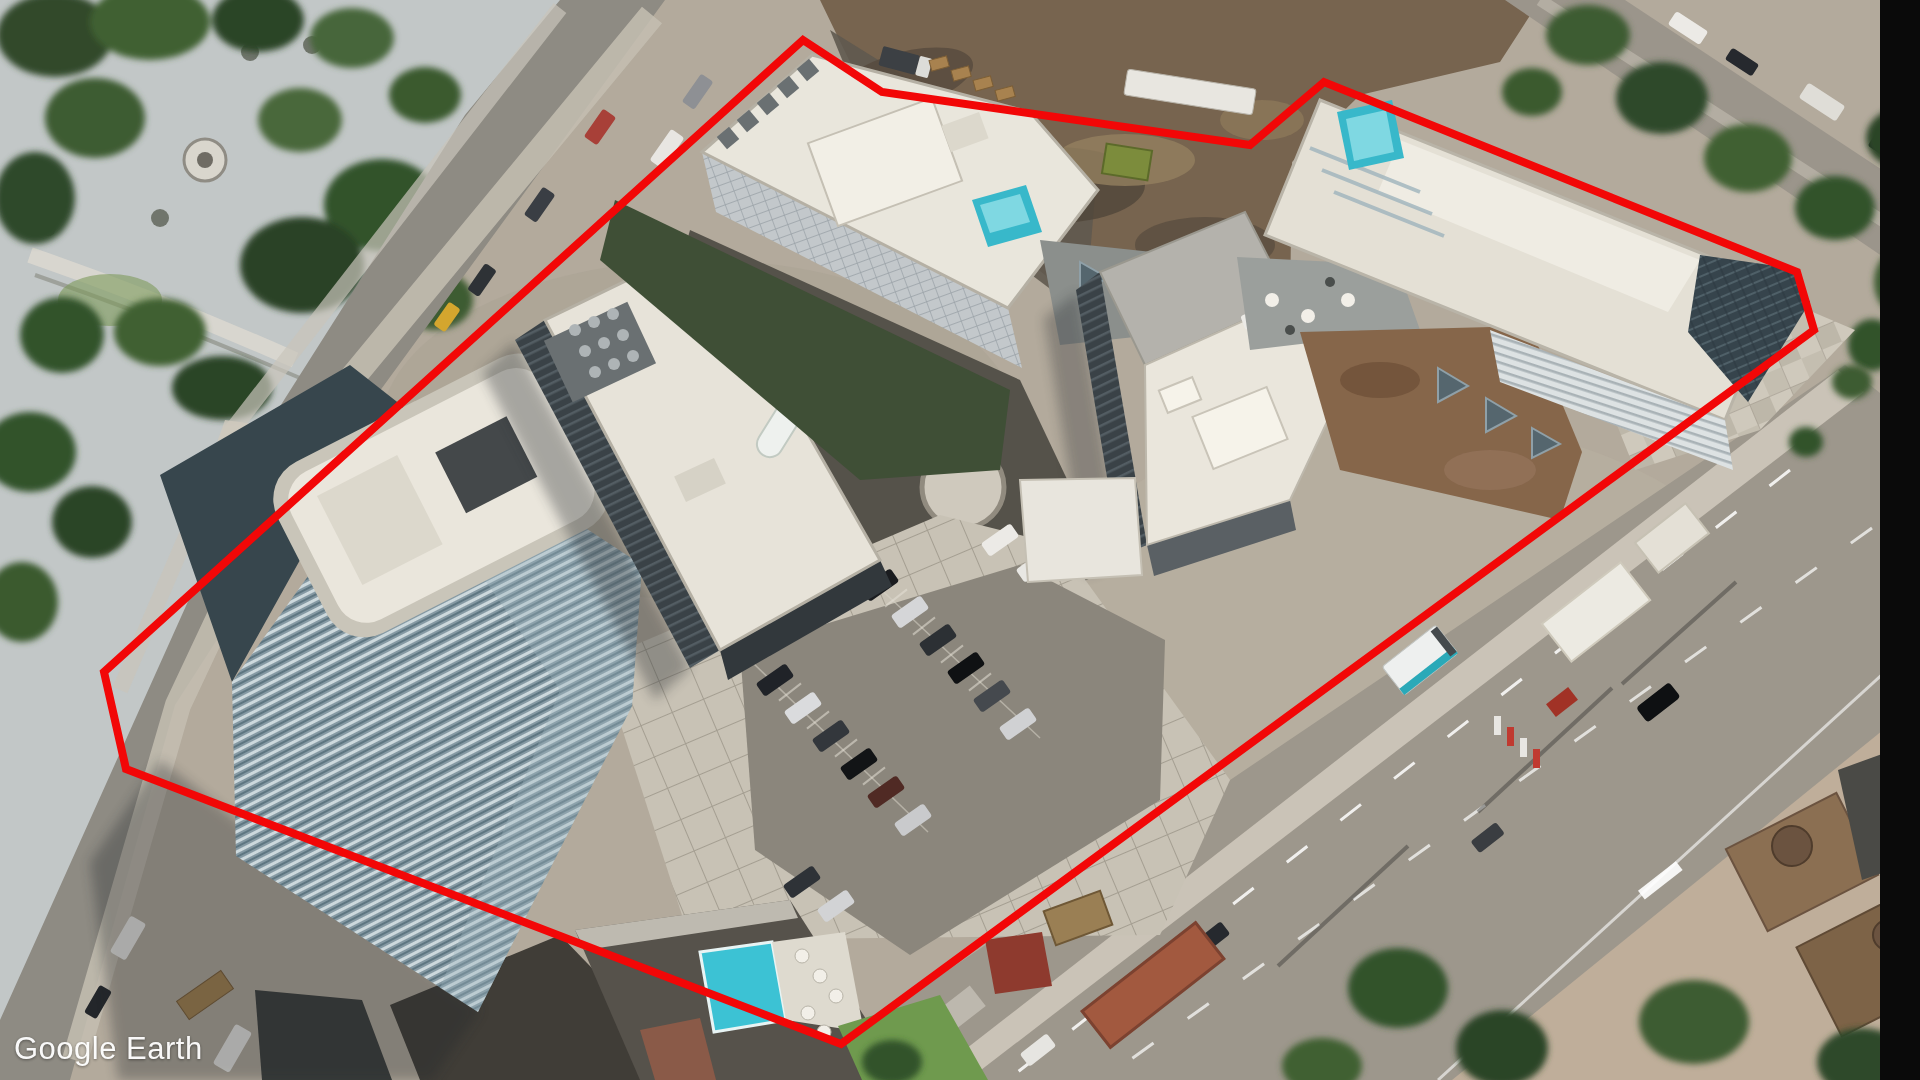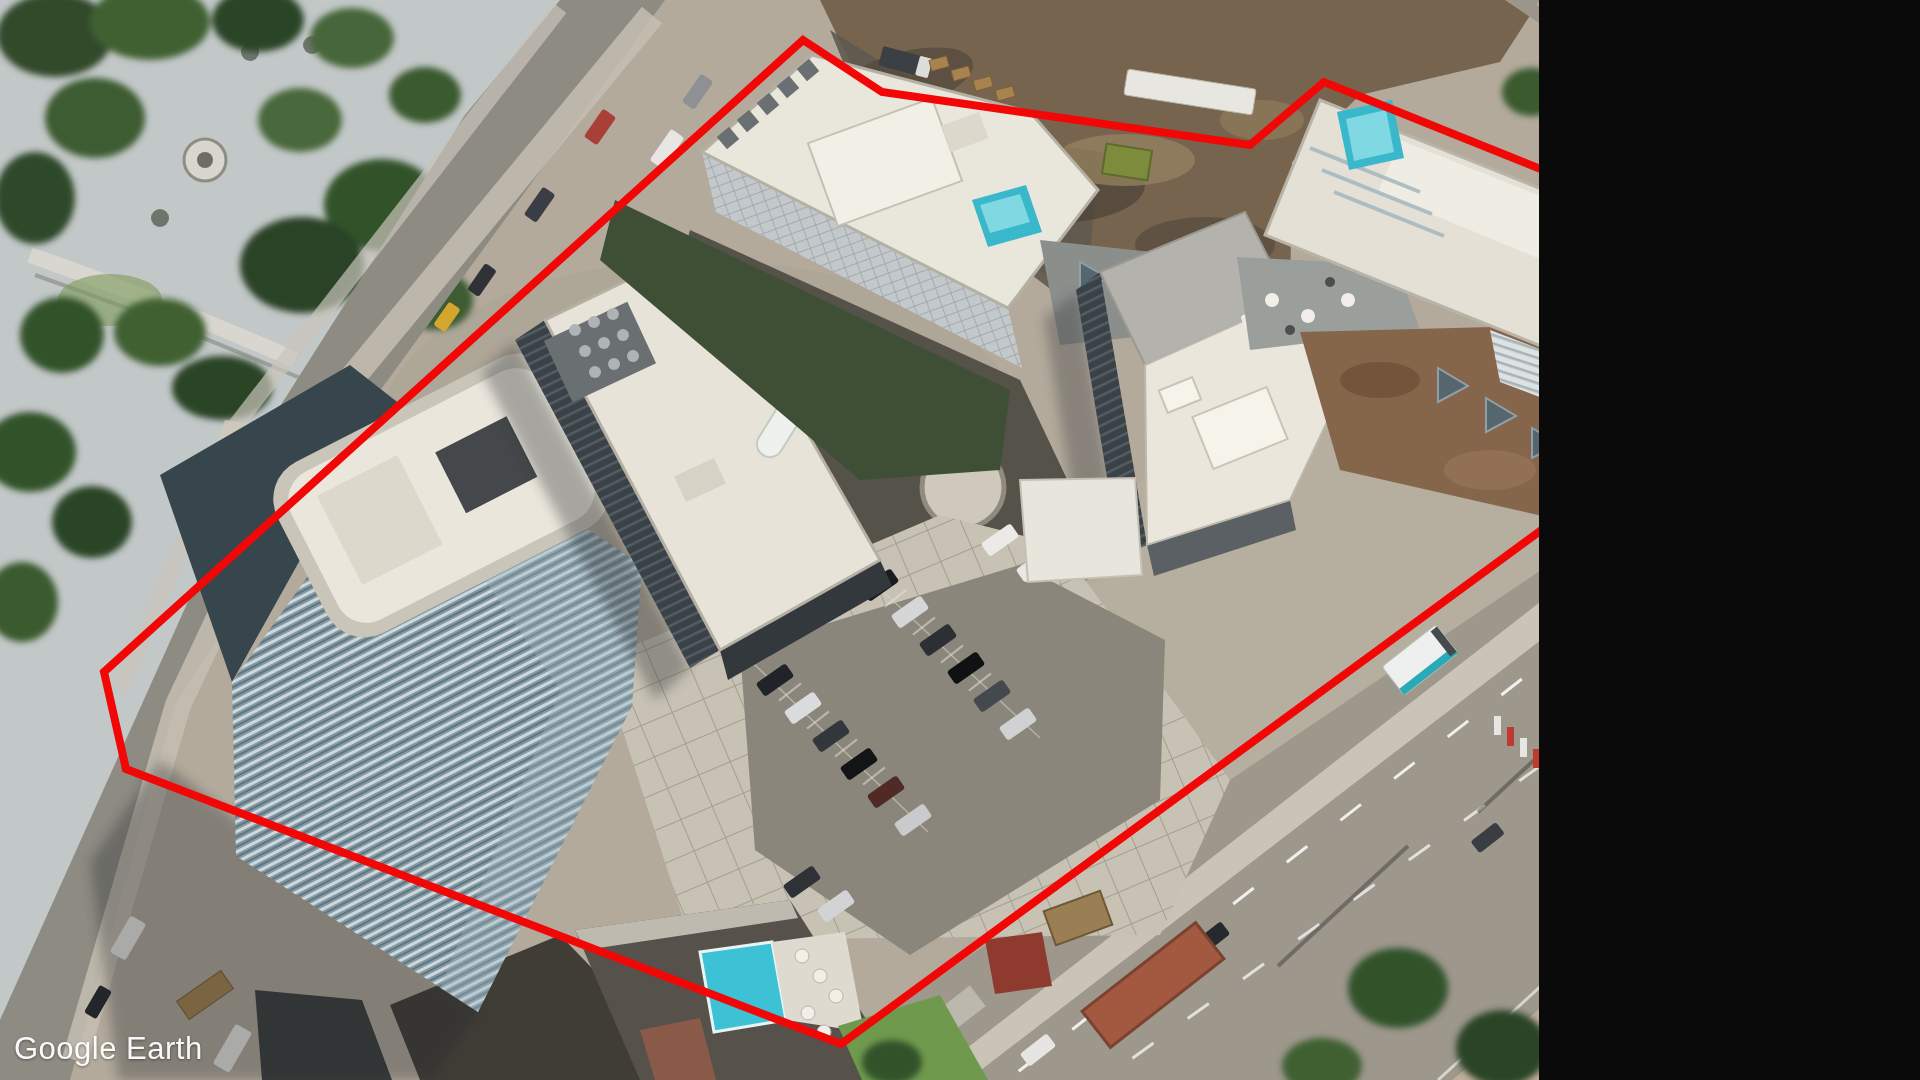--- a/index.html
+++ b/index.html
@@ -1,16 +1,16 @@
 <!DOCTYPE html>
 <html><head>
 <meta charset="utf-8">
 <style>
   html,body{margin:0;padding:0;background:#0a0a0a}
-  .stage{position:relative;width:1539px;height:1080px;overflow:hidden;
+  .stage{position:relative;width:1880px;height:1080px;overflow:hidden;
          font-family:"Liberation Sans",sans-serif;background:#b6ad9f}
   .stage svg{position:absolute;inset:0;display:block}
   .watermark{position:absolute;left:14px;bottom:13px;color:#fff;font-size:31px;
              font-weight:500;letter-spacing:.5px;opacity:.95;
              text-shadow:0 1px 3px rgba(0,0,0,.45);user-select:none}
 </style>
 </head>
 <body>
 
 <div class="stage">

